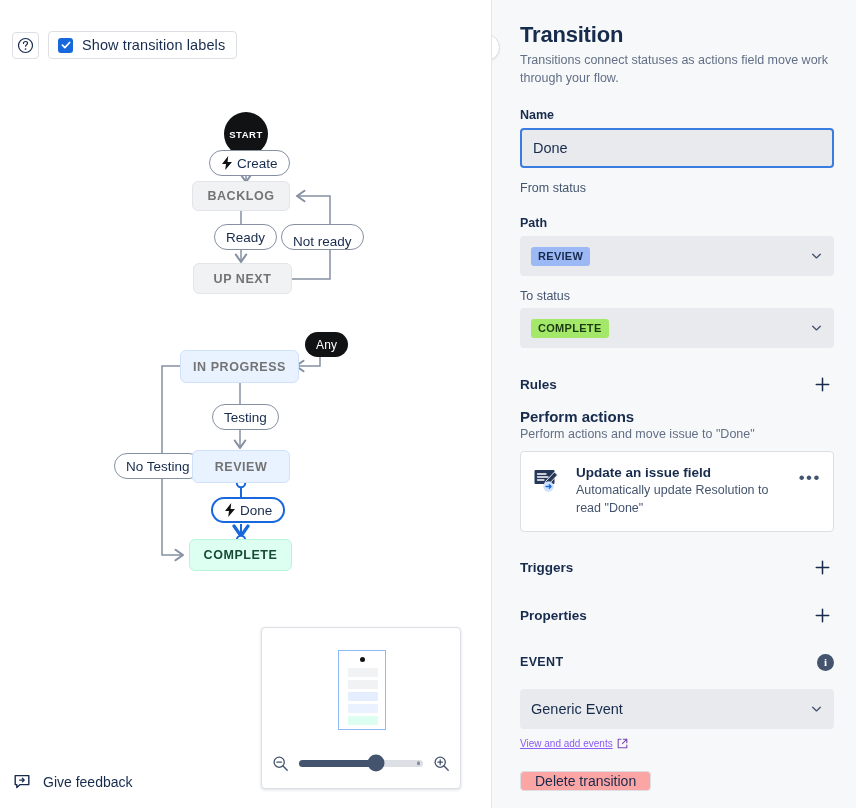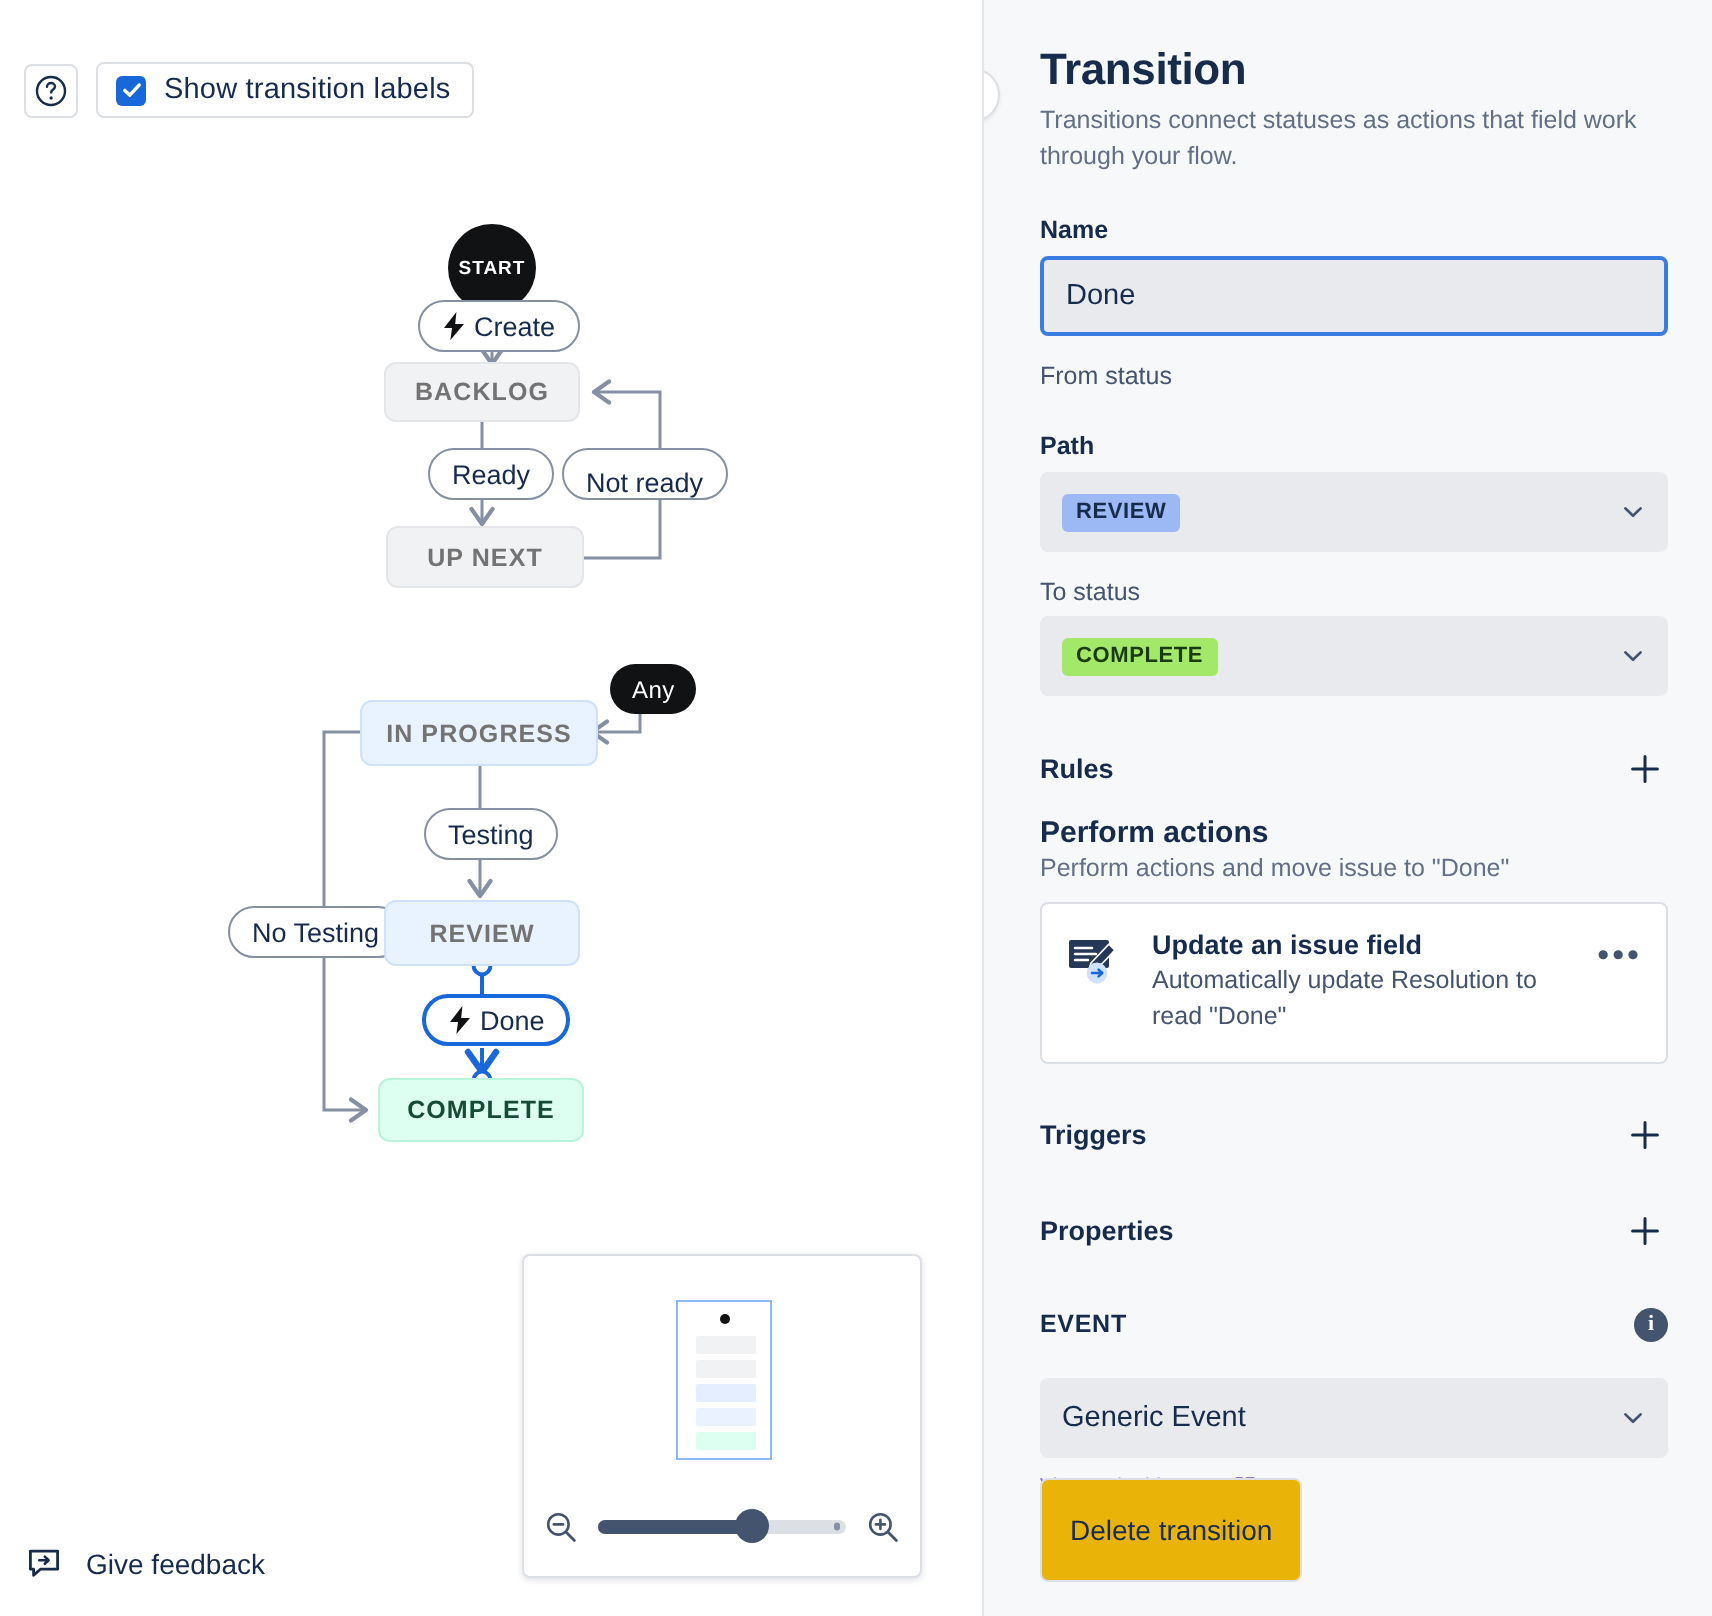--- a/index.html
+++ b/index.html
@@ -159,22 +159,22 @@
 
   .event-h { width: 314px; display: flex; align-items: center; justify-content: space-between; margin-top: 26px; }
   .event-lbl { font-size: 12.5px; font-weight: bold; letter-spacing: .35px; color: #172b4d; }
   .info-ico { width: 17px; height: 17px; border-radius: 50%; background: #44546f; color:#fff;
     display: flex; align-items: center; justify-content: center; font-size: 11px; font-weight: bold;
     font-family: "Liberation Serif", serif; cursor: pointer; }
   .link-ev { display: inline-flex; align-items: center; gap: 4px; margin-top: 9px;
     color: #8b5cf6; font-size: 10px; text-decoration: underline; cursor: pointer; }
 
   .del-btn {
-    position: absolute; left: 28px; bottom: 17px; height: 52px; padding: 0 14px;
-    background: #eab308; border: 1px solid #dcdfe4; border-radius: 4px;
+    position: absolute; left: 28px; bottom: 17px; height: 20px; padding: 0 14px;
+    background: #fca5a5; border: 1px solid #dcdfe4; border-radius: 4px;
     font-size: 14px; color: #172b4d; cursor: pointer;
     font-family: "Liberation Sans", sans-serif;
   }
 </style>
 </head>
 <body>
 
 <div class="app">
 
   <div class="canvas">
@@ -334,21 +334,21 @@
 
   <div class="panel">
 
     <div class="collapse-btn">
       <svg width="11" height="11" viewBox="0 0 11 11">
         <path d="M3.6 1.6 L7.4 5.5 L3.6 9.4" fill="none" stroke="#44546f" stroke-width="1.4" stroke-linecap="round" stroke-linejoin="round"></path>
       </svg>
     </div>
 
     <div class="p-title">Transition</div>
-    <div class="p-sub">Transitions connect statuses as actions that field work through your flow.</div>
+    <div class="p-sub">Transitions connect statuses as actions field move work through your flow.</div>
 
     <div class="f-label">Name</div>
     <input class="input-name" value="Done" style="">
     
 
     <div class="f-label light">From status</div>
 
     <div class="f-label">Path</div>
     <div class="select">
       <span class="lozenge" style="background:#9cb8f5; color:#172b4d;">REVIEW</span>

